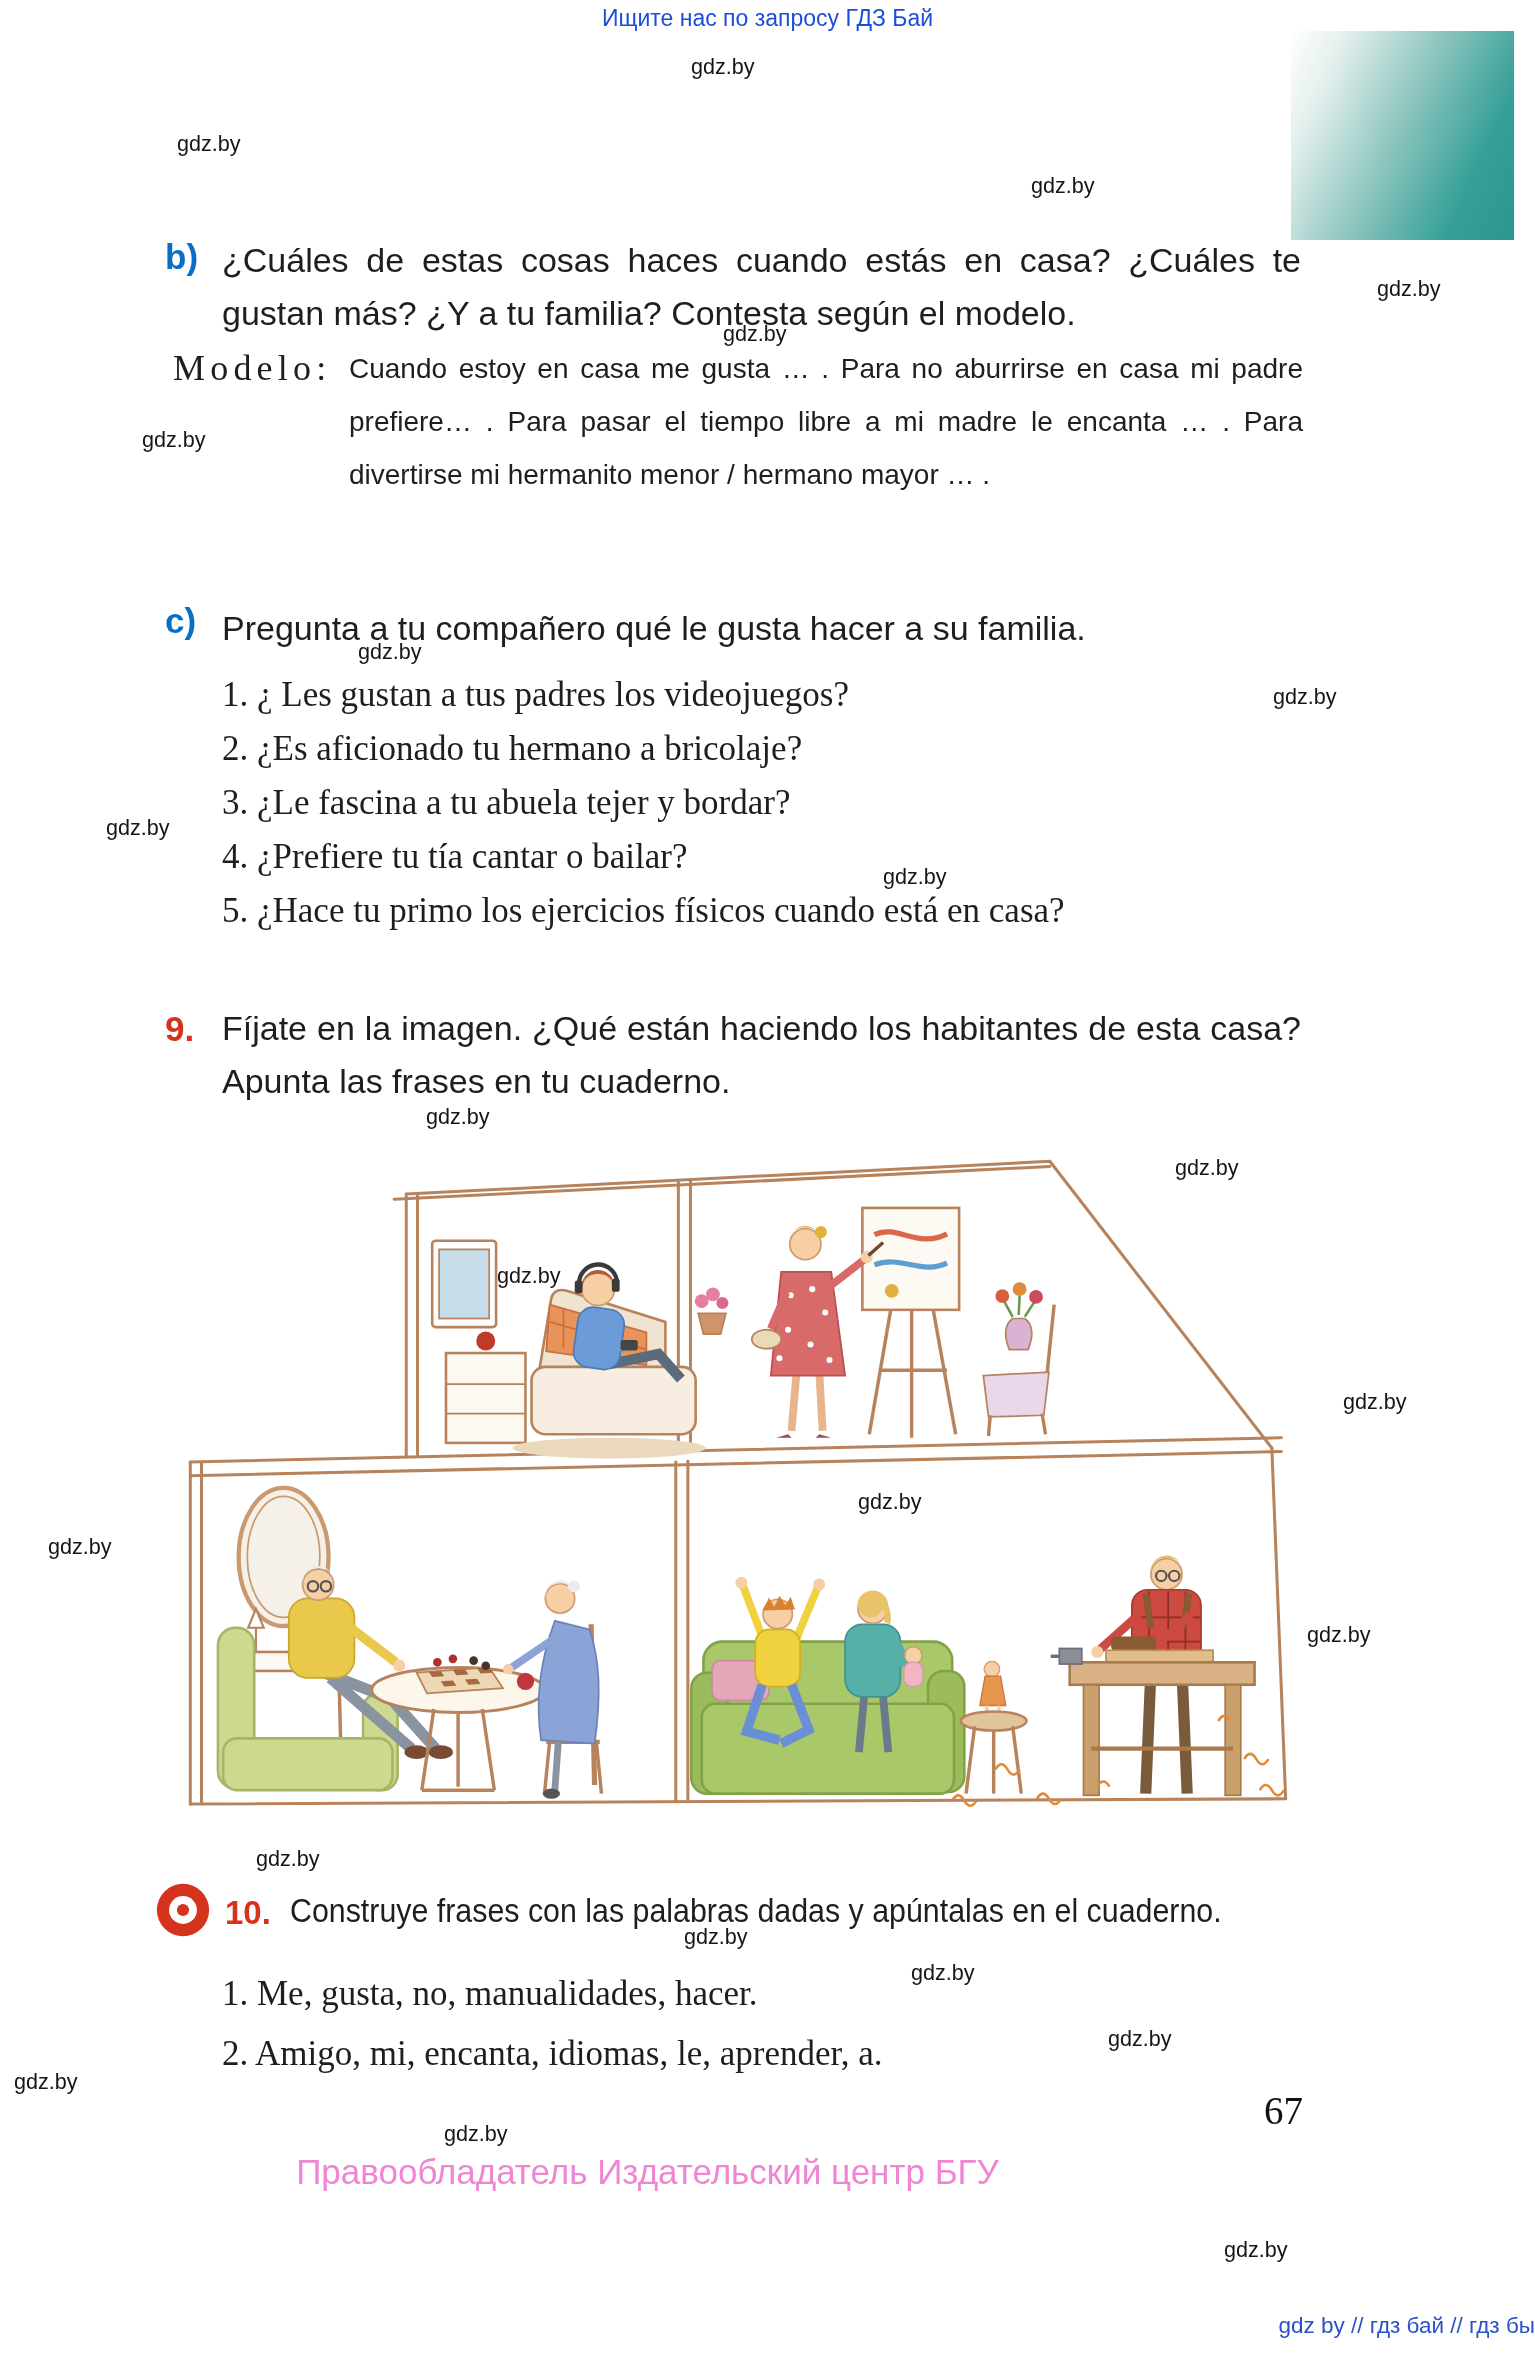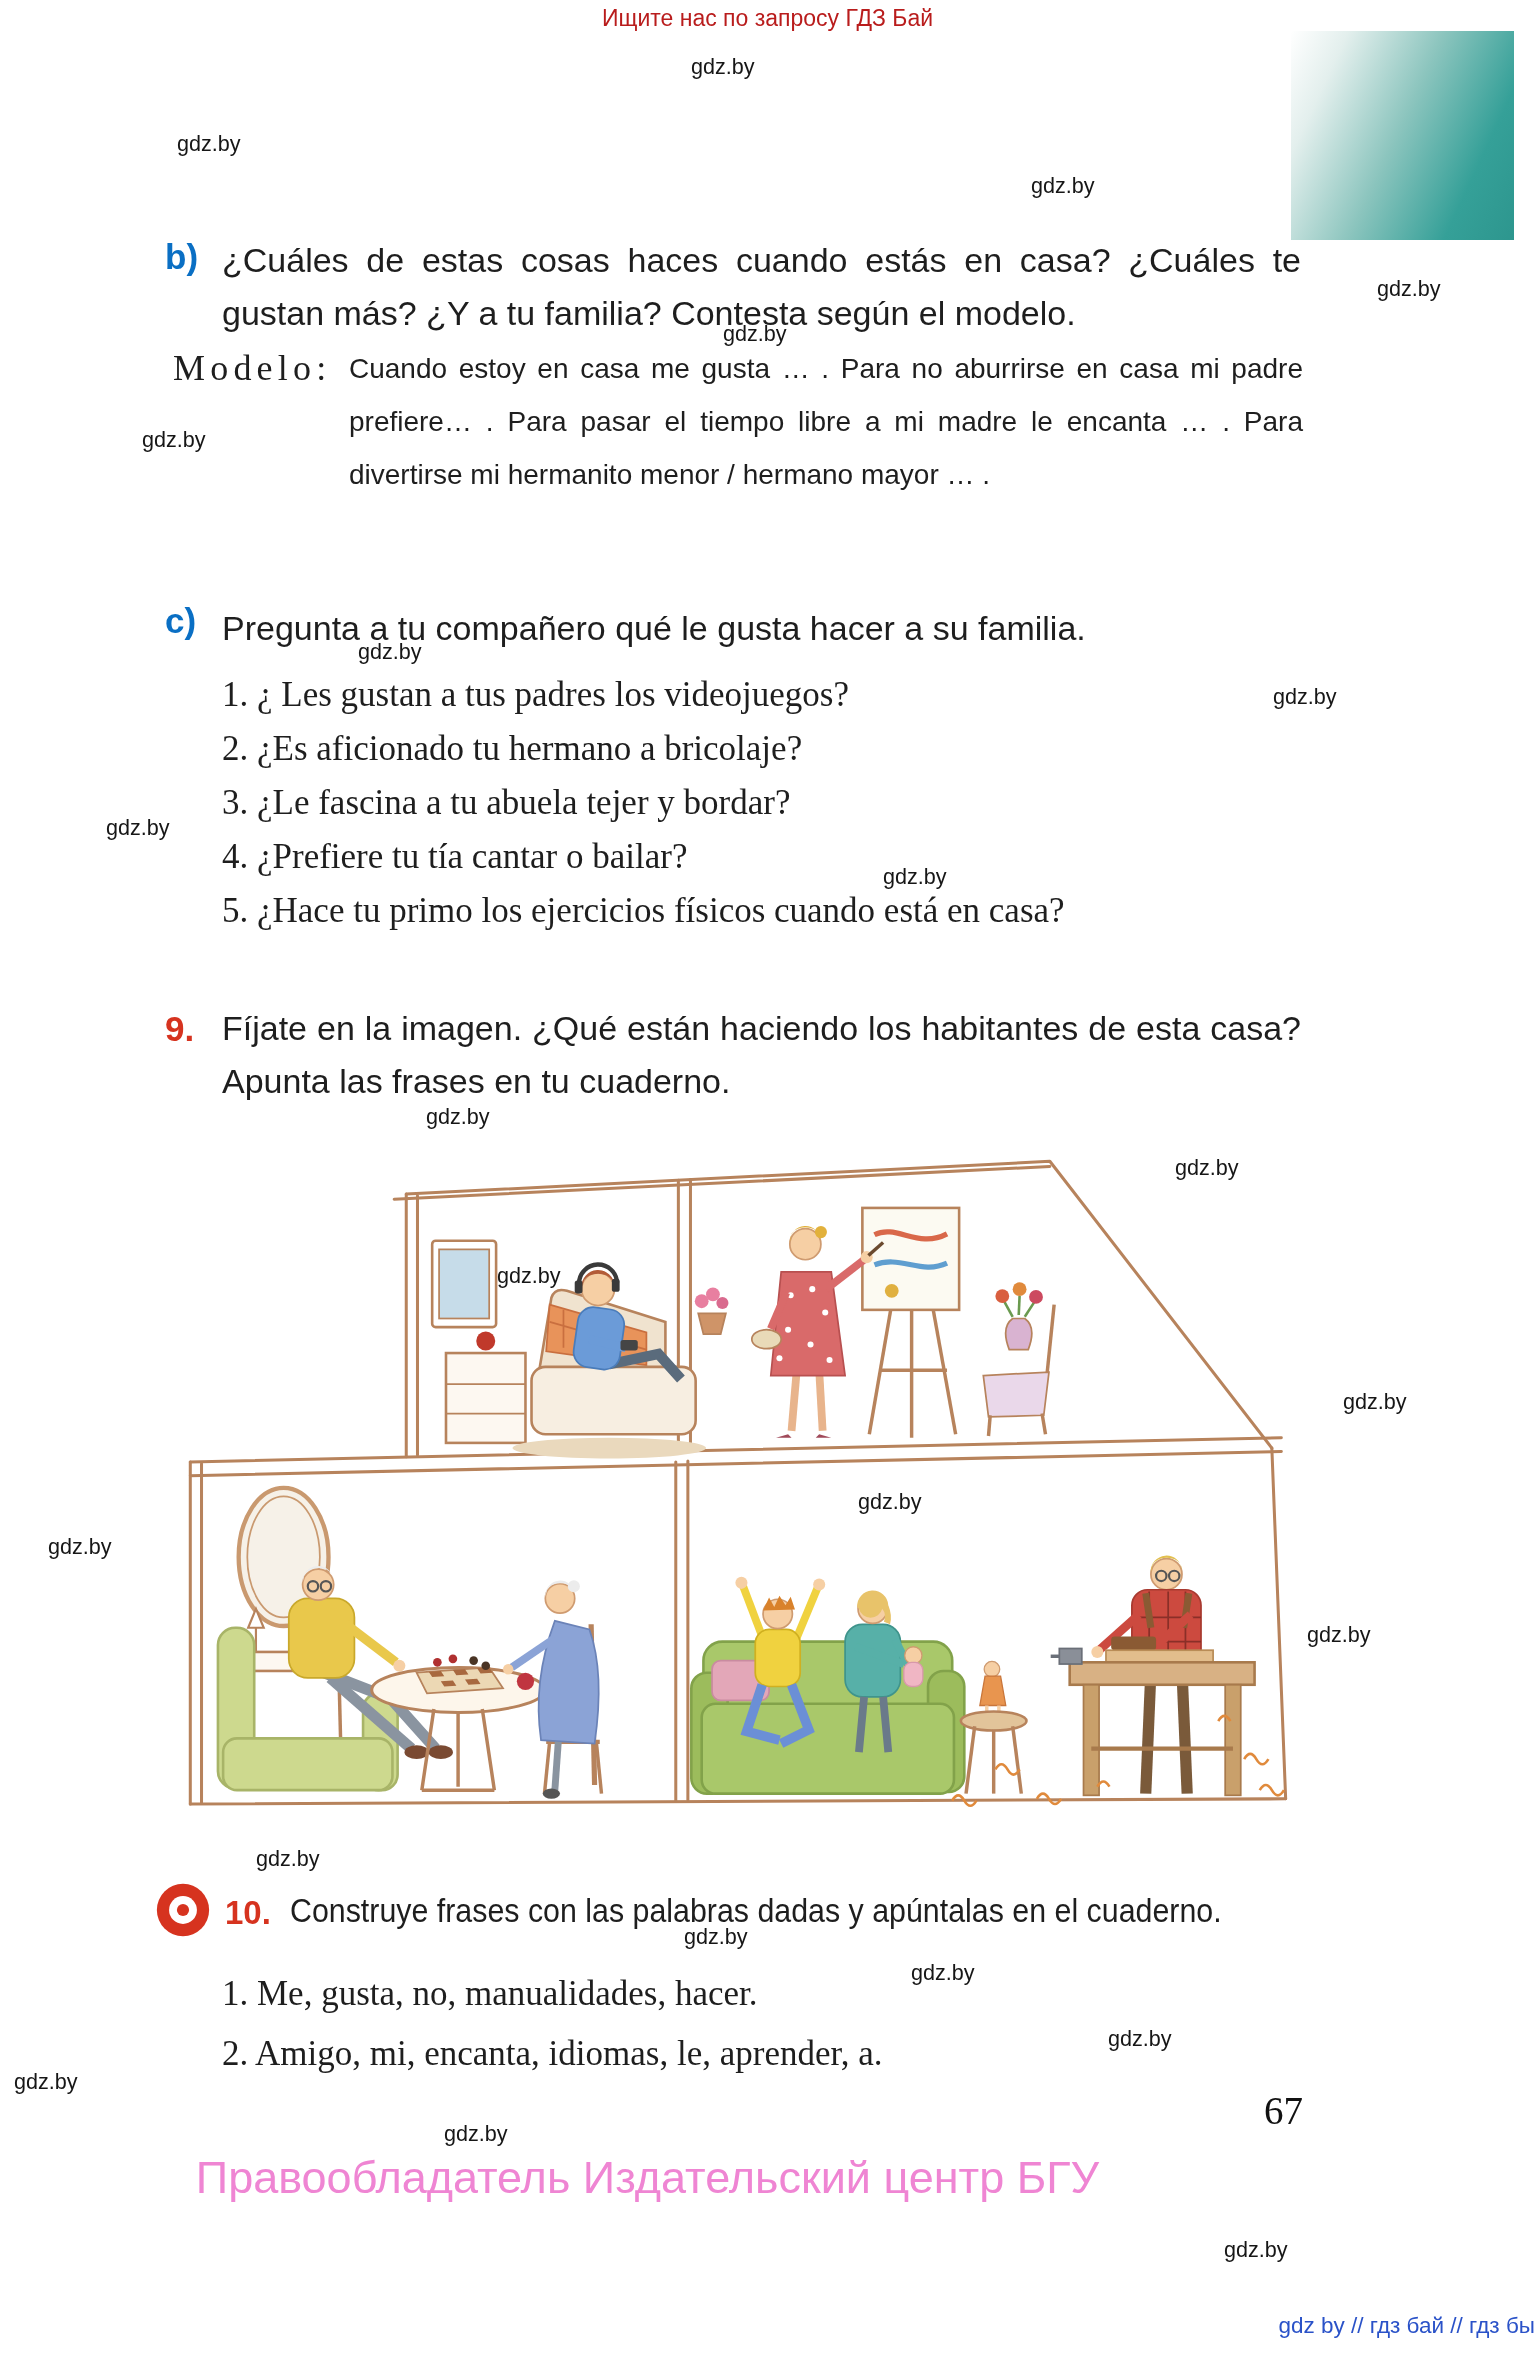--- a/index.html
+++ b/index.html
@@ -16,21 +16,21 @@
     position:absolute;
     font-size:21.6px;
     color:#161616;
     font-family:"Liberation Sans", sans-serif;
     white-space:nowrap;
     z-index:6;
   }
   #top-link {
     top:5.2px; left:0; width:100%;
     text-align:center;
-    color:#b91c1c;
+    color:#1d4ed8;
     font-size:23px;
     z-index:4;
   }
   #teal-box {
     left:1291px; top:31px; width:223px; height:209px;
     background:linear-gradient(115deg,#ffffff 0%,#e3efed 18%,#8cc5be 48%,#35a098 78%,#2d968e 100%);
   }
   .label-blue {
     color:#0a6fc4; font-weight:bold; font-size:35px; line-height:53px;
   }
@@ -82,21 +82,21 @@
   }
 
   #page-num {
     left:1252px; top:2088px;
     font-family:"Liberation Serif", serif;
     font-size:39px; color:#111;margin-left:12px;
   }
   #publisher {
     top:2152px; left:0; width:1295px;
     text-align:center;
-    color:#ef85d3; font-size:45px;
+    color:#ef85d3; font-size:35px;
   }
   #bottom-links {
     top:2313px; left:0; width:1535px;
     text-align:right;
     color:#2a52c8; font-size:22.5px;
   }
 </style>
 </head>
 <body>
 

